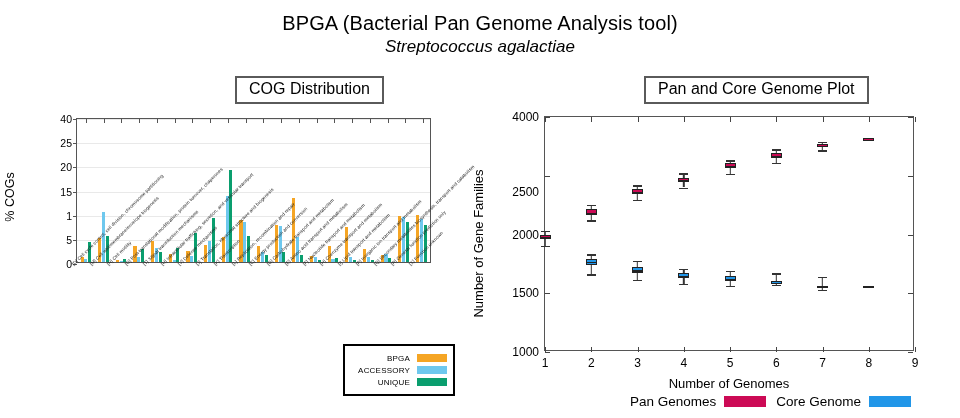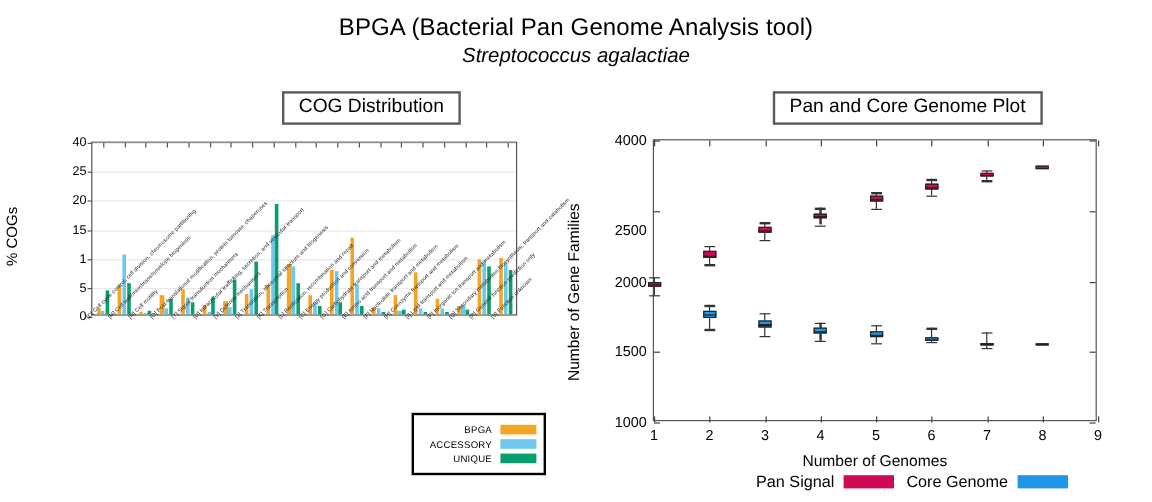--- a/index.html
+++ b/index.html
@@ -463,21 +463,21 @@
           <div class="bp" style="left: 323.75px; top: 0px; width: 11px; height: 235px;">
             <div class="box" style="top: 168.787px; height: 2.5px; width: 11px; background: rgb(33, 150, 232);"></div>
           </div>
         </div>
     </div>
     <div id="pan-xlabel">Number of Genomes</div>
   </div>
 
   <div id="pan-legend">
       <div class="item">
-        <span class="txt">Pan Signal</span>
+        <span class="txt">Pan Genomes</span>
         <span class="sw" style="background: rgb(204, 10, 85);"></span>
       </div>
       <div class="item">
         <span class="txt">Core Genome</span>
         <span class="sw" style="background: rgb(33, 150, 232);"></span>
       </div>
     </div>
 
 </div>
 

